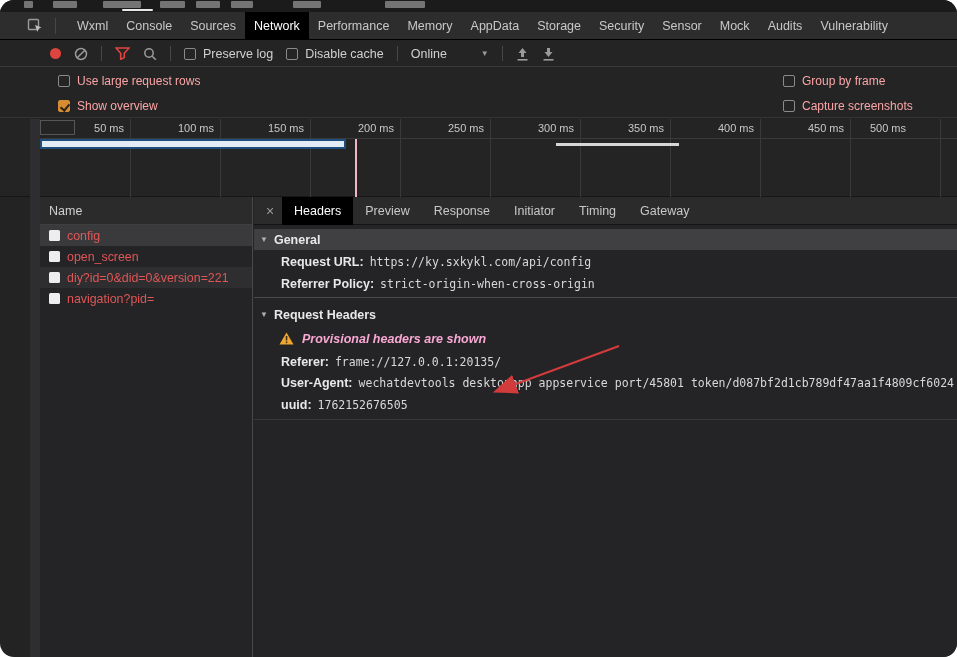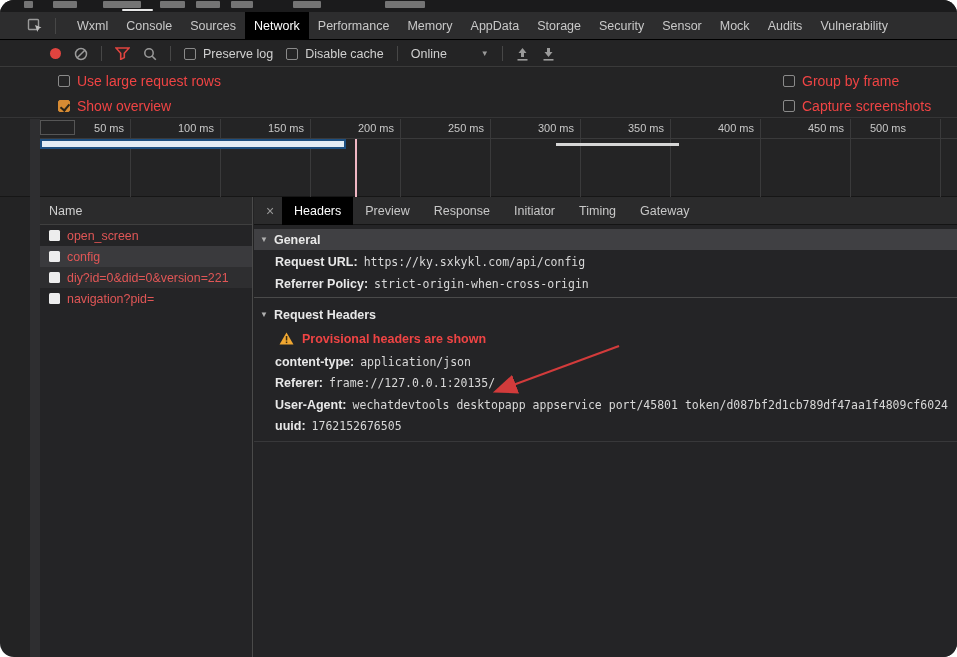--- a/index.html
+++ b/index.html
@@ -24,21 +24,21 @@
   .cb-row{display:flex;align-items:center;gap:7px;font-size:12.5px;color:#d0d0d0;white-space:nowrap;}
   .checkbox{width:12px;height:12px;border:1px solid #8a8a8a;border-radius:2px;background:transparent;position:relative;flex:none;}
   .checkbox.checked{background:#d78b33;border-color:#d78b33;}
   .checkbox.checked::after{content:"";position:absolute;left:3px;top:1px;width:4px;height:7px;
        border:solid #2b2417;border-width:0 2px 2px 0;transform:rotate(40deg);}
   .online-wrap{display:flex;align-items:center;width:78px;justify-content:space-between;font-size:12.5px;color:#d0d0d0;}
   .caret{font-size:8px;color:#9a9a9a;}
   .icon-svg{display:block;}
   
   #options{position:absolute;left:0;top:68px;width:957px;height:50px;background:#242425;border-bottom:1px solid #353536;}
-  .opt{position:absolute;display:flex;align-items:center;gap:7px;font-size:14px;color:#ef4444;height:20px;padding-left:8px;}
+  .opt{position:absolute;display:flex;align-items:center;gap:7px;font-size:12px;color:#fca5a5;height:20px;padding-left:8px;}
   
   #overview{position:absolute;left:0;top:119px;width:957px;height:78px;background:#242425;border-bottom:1px solid #161616;}
   #ov-inner{position:absolute;left:40px;top:0;width:917px;height:78px;}
   .gridline{position:absolute;top:0;width:1px;height:78px;background:#3a3a3b;}
   .ruler-line{position:absolute;left:0;top:19px;width:917px;height:1px;background:#3a3a3b;}
   .tick-label{position:absolute;top:3px;width:72px;text-align:right;font-size:11px;color:#c8c8c8;}
   .ov-handle{position:absolute;left:0;top:1px;width:35px;height:15px;border:1px solid #565656;}
   .bar-blue{position:absolute;left:0;top:20px;width:306px;height:10px;background:#e3ecf4;border:2px solid #1d4e7e;}
   .bar-white{position:absolute;left:516px;top:24px;width:123px;height:3px;background:#d6d6d6;}
   .pink-line{position:absolute;left:315px;top:20px;width:2px;height:58px;background:#f0b6c3;}
@@ -54,27 +54,27 @@
   
   #detail{position:absolute;left:254px;top:197px;width:703px;height:460px;background:#242426;overflow:hidden;}
   #detail-tabs{height:28px;background:#2b2b2c;border-bottom:1px solid #141414;display:flex;align-items:center;padding-left:4px;}
   .close-btn{width:24px;text-align:center;font-size:14px;color:#9a9a9a;line-height:28px;}
   .dtab{height:28px;line-height:28px;padding:0 12px;font-size:12.5px;color:#c8c8c8;white-space:nowrap;}
   .dtab.active{background:#000;color:#fff;}
   .section-bar{margin-top:4px;height:21px;background:#404043;display:flex;align-items:center;padding-left:6px;gap:6px;}
   .section-bar-dark{margin-top:6px;height:21px;display:flex;align-items:center;padding-left:6px;gap:6px;}
   .disclosure{font-size:8px;color:#b0b0b0;}
   .section-title{font-size:12.5px;font-weight:700;color:#e8e8e8;}
-  .hrow{height:21.5px;line-height:21.5px;padding-left:21px;white-space:nowrap;overflow:hidden;}
+  .hrow{height:21.5px;line-height:21.5px;padding-left:27px;white-space:nowrap;overflow:hidden;}
   .hrow:first-of-type{margin-top:6px;}
   .hname{font-size:12.5px;font-weight:700;color:#e8e8e8;margin-right:6px;}
   .hval{font-family:"DejaVu Sans Mono",monospace;font-size:11.5px;color:#d8d8d8;}
   .sep-line{border-top:1px solid #4a4a4a;margin-top:4px;}
   .warn-row{margin-top:3px;height:21.5px;display:flex;align-items:center;gap:8px;padding-left:25px;}
-  .warn-text{font-size:12.5px;font-weight:700;color:#ef4444;}
+  .warn-text{font-size:12.5px;font-weight:700;color:#f9a8d4;font-style:italic;}
   .end-line{border-top:1px solid #38383a;margin-top:5px;}
   #arrow-overlay{position:absolute;left:483px;top:340px;width:145px;height:60px;z-index:10;pointer-events:none;}
 </style>
 </head>
 <body>
 
 <div id="window">
 
   <div id="top-strip">
     <div class="ghost" style="left:24px;width:9px;"></div>
@@ -194,27 +194,27 @@
       <div class="bar-blue"></div>
       <div class="bar-white"></div>
       <div class="pink-line"></div>
     </div>
   </div>
 
   <div id="gutter"></div>
 
   <div id="left-panel">
     <div id="name-header">Name</div>
+    <div class="req-row r-sel">
+      <span class="req-icon"></span>
+      <span>config</span>
+    </div>
     <div class="req-row">
       <span class="req-icon"></span>
       <span>open_screen</span>
-    </div>
-    <div class="req-row r-sel">
-      <span class="req-icon"></span>
-      <span>config</span>
     </div>
     <div class="req-row r-alt">
       <span class="req-icon"></span>
       <span>diy?id=0&amp;did=0&amp;version=221</span>
     </div>
     <div class="req-row">
       <span class="req-icon"></span>
       <span>navigation?pid=</span>
     </div>
   </div>
@@ -249,23 +249,20 @@
     </div>
     <div class="warn-row">
       <svg width="15" height="13" viewBox="0 0 15 13">
         <path d="M7.5 0.5 L14.5 12.5 H0.5 Z" fill="#f0a731"></path>
         <rect x="6.8" y="4" width="1.5" height="4.5" fill="#3a2c10"></rect>
         <rect x="6.8" y="9.5" width="1.5" height="1.6" fill="#3a2c10"></rect>
       </svg>
       <span class="warn-text">Provisional headers are shown</span>
     </div>
     <div class="hrow">
-      <span class="hname">content-type:</span><span class="hval">application/json</span>
-    </div>
-    <div class="hrow">
       <span class="hname">Referer:</span><span class="hval">frame://127.0.0.1:20135/</span>
     </div>
     <div class="hrow">
       <span class="hname">User-Agent:</span><span class="hval">wechatdevtools desktopapp appservice port/45801 token/d087bf2d1cb789df47aa1f4809cf6024 runti</span>
     </div>
     <div class="hrow">
       <span class="hname">uuid:</span><span class="hval">1762152676505</span>
     </div>
     <div class="end-line"></div>
   </div>

